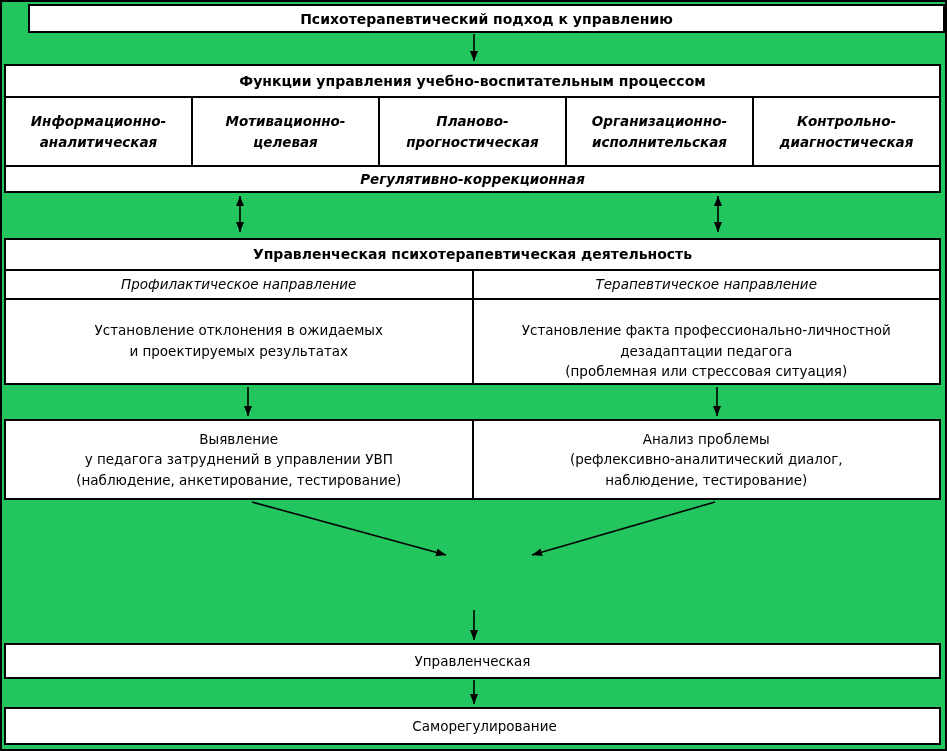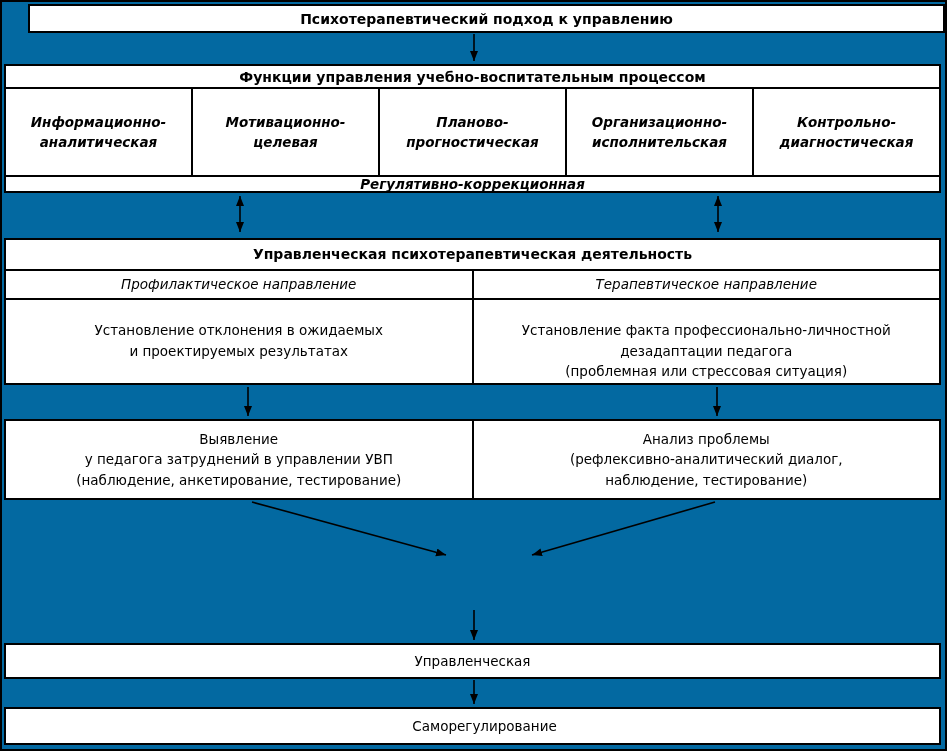--- a/index.html
+++ b/index.html
@@ -6,21 +6,21 @@
     margin: 0;
     padding: 0;
     background: #ffffff;
   }
   .canvas {
     position: relative;
     width: 947px;
     height: 751px;
     box-sizing: border-box;
     border: 2px solid #000;
-    background: #0369a1;
+    background: #22c55e;
     font-family: "DejaVu Sans", "Liberation Sans", sans-serif;
     color: #000;
     font-size: 13.5px;
     overflow: hidden;
   }
   .box {
     position: absolute;
     box-sizing: border-box;
     border: 2px solid #000;
     background: #fff;
@@ -79,34 +79,34 @@
     <line x1="713" y1="500" x2="530" y2="553" stroke="#000" stroke-width="1.6" marker-end="url(#arr)"></line>
     <line x1="472" y1="608" x2="472" y2="638" stroke="#000" stroke-width="1.6" marker-end="url(#arr)"></line>
     <line x1="472" y1="678" x2="472" y2="702" stroke="#000" stroke-width="1.6" marker-end="url(#arr)"></line>
   </svg>
 
   <div class="box" style="left:26px; top:2px; width:917px; height:29px;">
     <div class="hrow bold fs14" style="flex:1;">Психотерапевтический подход к управлению</div>
   </div>
 
   <div class="box" style="left:2px; top:62px; width:937px; height:129px;">
-    <div class="hrow bold fs14" style="height:21px;">Функции управления учебно-воспитательным процессом</div>
+    <div class="hrow bold fs14" style="height:30px;">Функции управления учебно-воспитательным процессом</div>
     <div class="row bt" style="flex:1;">
       <div class="cell bi pre">Информационно-
 аналитическая</div>
       <div class="cell bi pre bl">Мотивационно-
 целевая</div>
       <div class="cell bi pre bl">Планово-
 прогностическая</div>
       <div class="cell bi pre bl">Организационно-
 исполнительская</div>
       <div class="cell bi pre bl">Контрольно-
 диагностическая</div>
     </div>
-    <div class="hrow bi bt" style="height:16px;">Регулятивно-коррекционная</div>
+    <div class="hrow bi bt" style="height:26px;">Регулятивно-коррекционная</div>
   </div>
 
   <div class="box" style="left:2px; top:236px; width:937px; height:147px;">
     <div class="hrow bold fs14" style="height:32px;">Управленческая психотерапевтическая деятельность</div>
     <div class="row bt" style="height:31px;">
       <div class="cell it">Профилактическое направление</div>
       <div class="cell it bl">Терапевтическое направление</div>
     </div>
     <div class="row bt" style="flex:1;">
       <div class="cell top pre">Установление отклонения в ожидаемых

